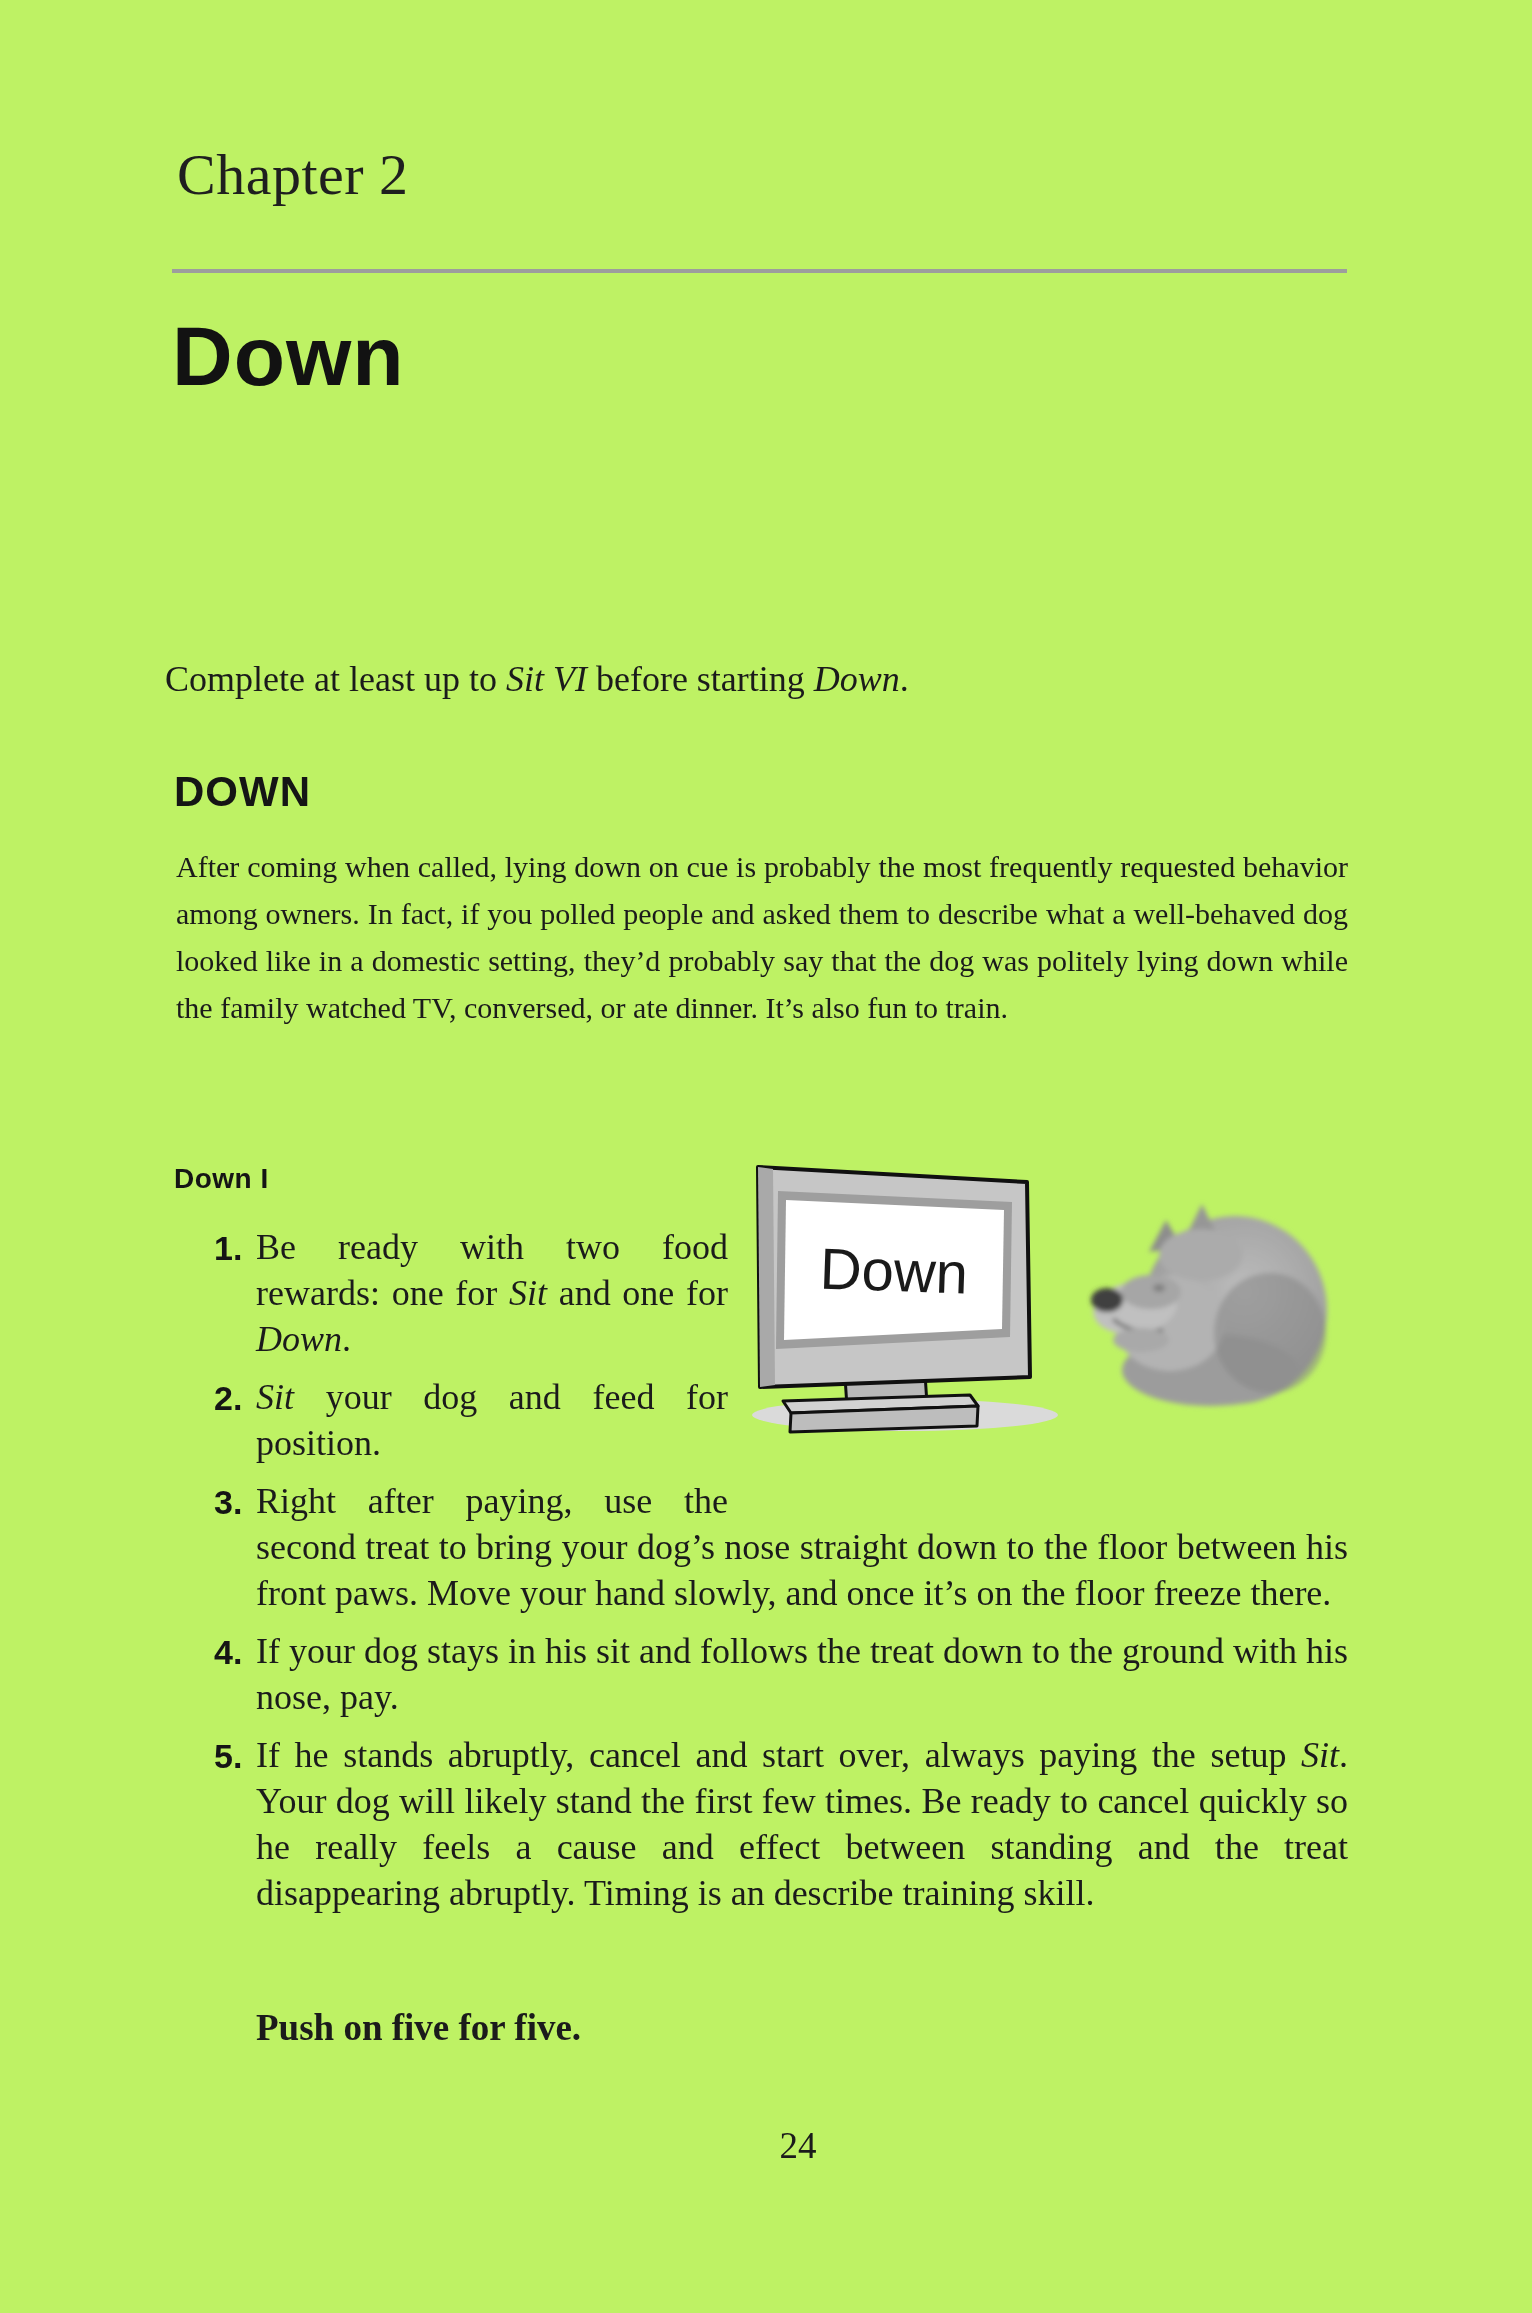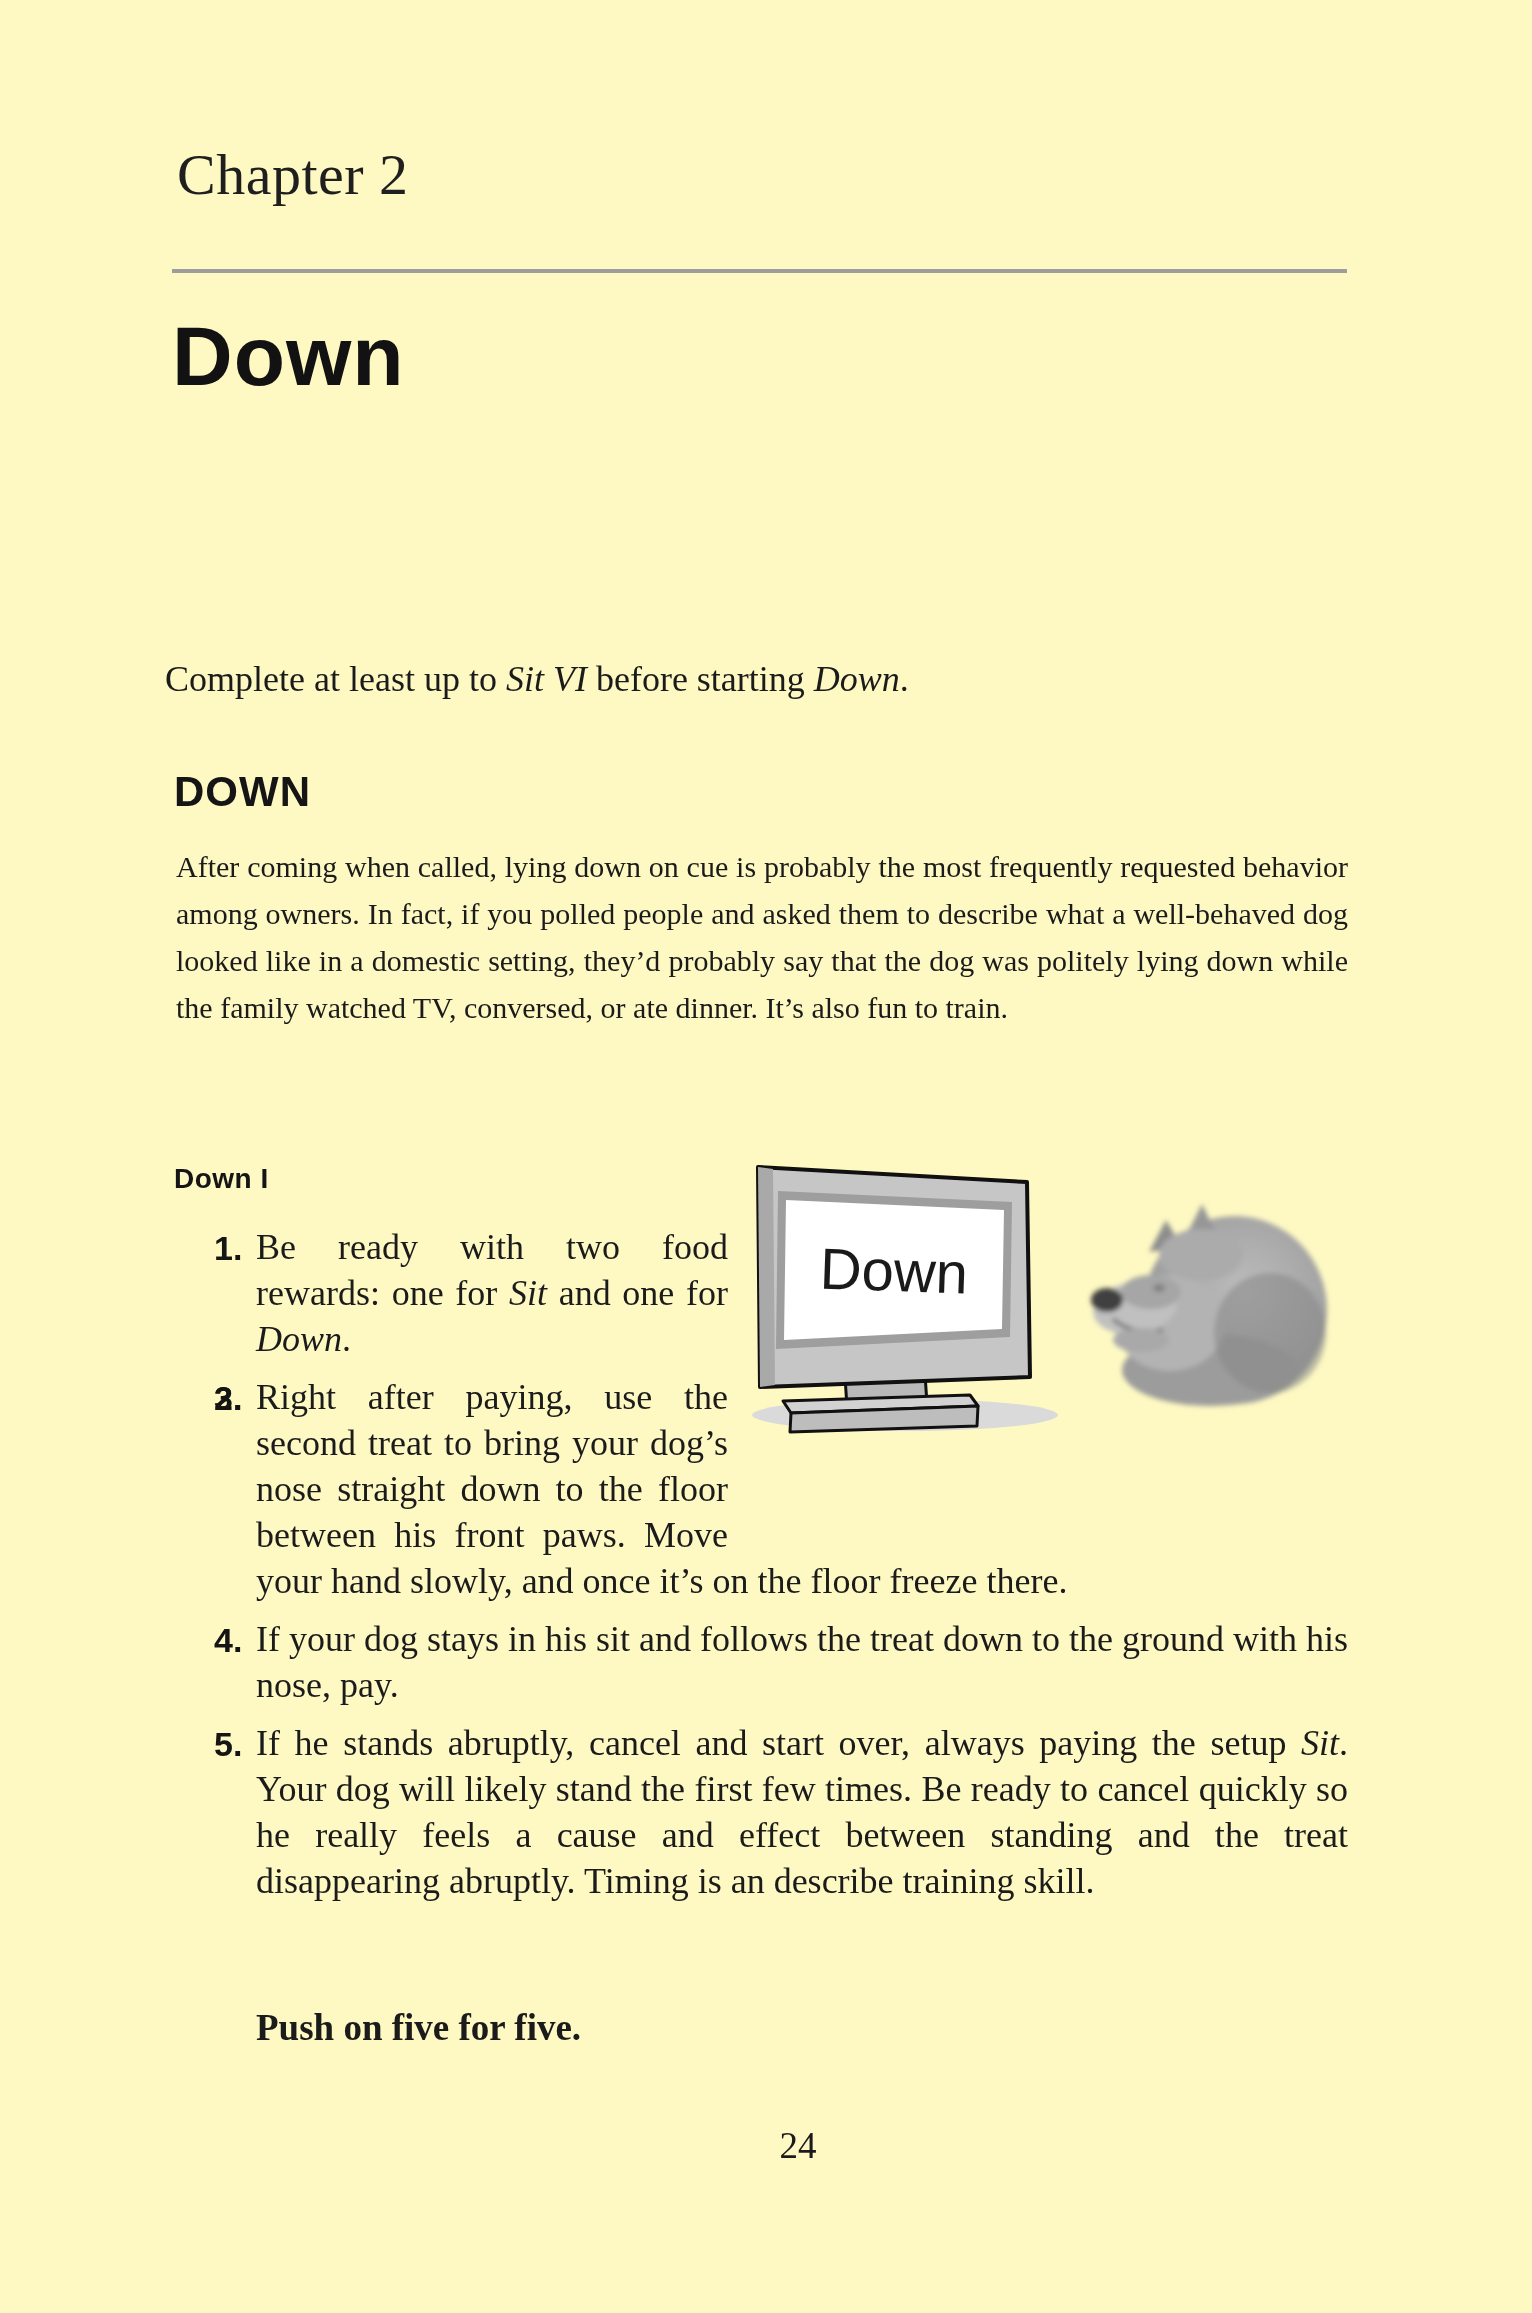--- a/index.html
+++ b/index.html
@@ -1,20 +1,20 @@
 <!DOCTYPE html>
 <html><head>
 <meta charset="utf-8">
 <style>
   html,body{margin:0;padding:0;background:#e8e8e8;}
   .page{
     position:relative;
     width:1532px;height:2313px;
     margin:0 auto;
-    background:#fef9c3;
+    background:#bef264;
     color:#1b1b1b;
     font-family:"Liberation Serif",serif;
     overflow:hidden;
   }
   .chapter-label{
     position:absolute;left:177px;top:143px;
     font-size:58px;line-height:1.1;font-weight:400;
     letter-spacing:0.5px;color:#1f1f1f;
   }
   .rule{
@@ -101,20 +101,21 @@
   <div class="steps">
     <div class="illus-spacer"></div>
 
     <div class="step">
       <span class="num">1.</span>
       <span class="step-text"><span>Be ready with two food rewards: one for </span><span class="it">Sit</span><span> and one for </span><span class="it">Down</span><span>.</span></span>
     </div>
 
     <div class="step">
       <span class="num">2.</span>
+      <span class="step-text"><span class="it">Sit</span><span> your dog and feed for position.</span></span>
     </div>
 
     <div class="step">
       <span class="num">3.</span>
       <span class="step-text"><span>Right after paying, use the second treat to bring your dog’s nose straight down to the floor between his front paws. Move your hand slowly, and once it’s on the floor freeze there.</span></span>
     </div>
 
     <div class="step">
       <span class="num">4.</span>
       <span class="step-text"><span>If your dog stays in his sit and follows the treat down to the ground with his nose, pay.</span></span>

